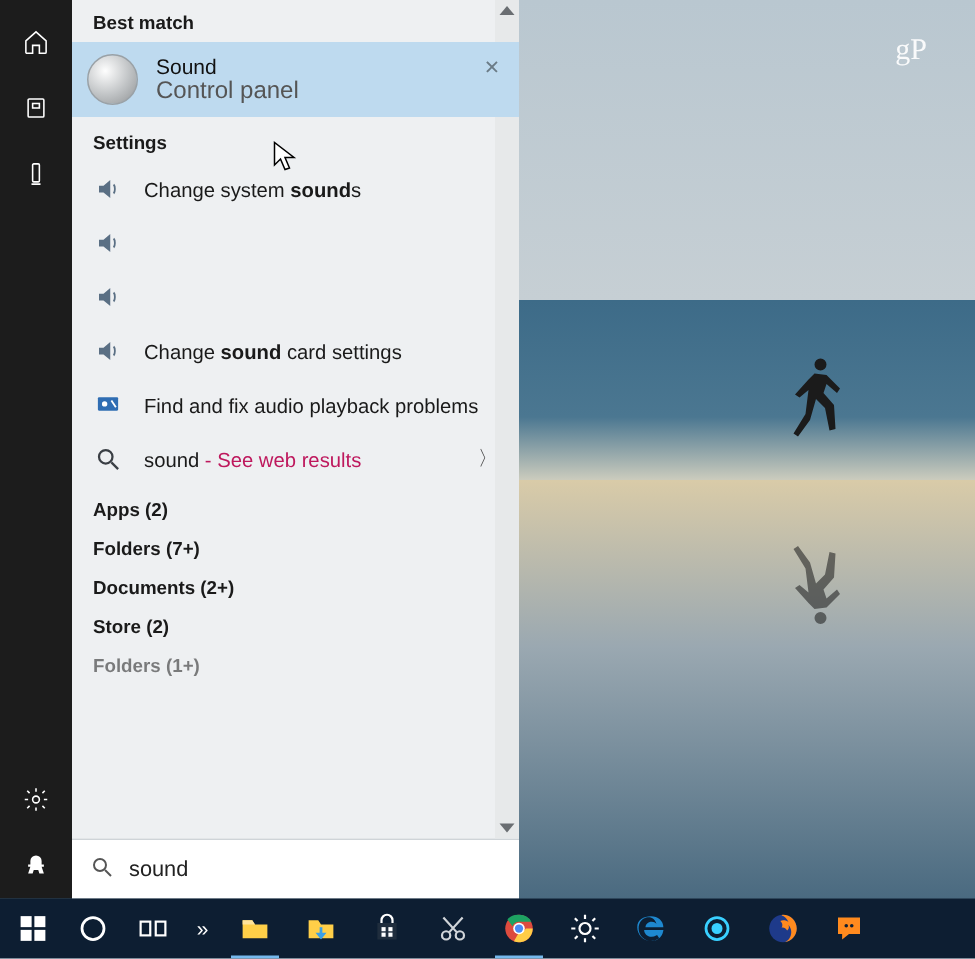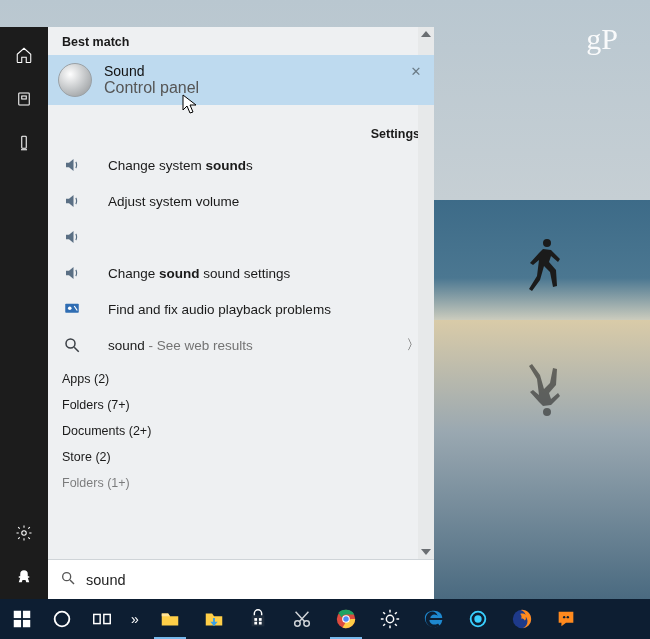--- a/index.html
+++ b/index.html
@@ -30,28 +30,27 @@
     position:absolute; top:235px; left:525px; width:40px; height:70px;
     color:#1b1b1b;
   }
   .runner svg { width:100%; height:100%; }
   .runner.reflection {
     top:350px; transform: scaleY(-1); opacity:.55; filter: blur(.4px);
   }
   .watermark {
     position:absolute; top:22px; right:32px;
     font-family: Georgia, 'Times New Roman', serif;
-    font-size:30px; color:#fff; opacity:.92;
+    font-size:20px; color:#fff; opacity:.92;
   }
 
   
   .start-panel {
-    position:absolute; left:0; top:0; bottom:40px; width:434px;
+    position:absolute; left:0; top:0; bottom:40px; width:346px;
     display:flex;
-    margin-top:27px;
   }
   .rail {
     width:48px;
     background:#1c1c1c;
     display:flex; flex-direction:column; align-items:center;
     padding-top:6px;
   }
   .rail-spacer { flex:1; }
   .rail-item {
     width:48px; height:44px;
@@ -66,21 +65,21 @@
     position:relative;
   }
   .scroll-area {
     flex:1; overflow:hidden; position:relative;
     padding-bottom:4px;
   }
   .section-header {
     font-size:12.5px; font-weight:600; color:#1a1a1a;
     padding:8px 14px 6px;
   }
-  .section-header.tight { padding-top:22px;text-align:right; }
+  .section-header.tight { padding-top:10px; }
 
   .best-match {
     display:flex; align-items:center; gap:12px;
     background:#bedaef;
     padding:8px 10px 8px 10px;
     position:relative;
   }
   .best-match .bm-icon {
     width:34px; height:34px; border-radius:50%;
     background: radial-gradient(circle at 35% 32%, #fefefe, #bfc2c4 55%, #8f9294);
@@ -89,35 +88,35 @@
   }
   .bm-text .title { font-size:14px; font-weight:400; color:#111; }
   .bm-text .subtitle { font-size:16px; color:#555; }
   .bm-close {
     position:absolute; right:8px; top:6px; color:#6b7b86;
     width:20px; height:20px; display:flex; align-items:center; justify-content:center;
     font-size:13px; cursor:pointer;
   }
 
   .item {
-    display:flex; align-items:center; gap:26px;
+    display:flex; align-items:center; gap:14px;
     padding:8px 14px;
     cursor:pointer;
     font-size:13.5px;
     color:#1a1a1a;
   }
   .item .ico { width:20px; height:20px; flex-shrink:0;
                display:flex; align-items:center; justify-content:center; }
   .item .ico svg { width:18px; height:18px; }
   .item .label b { font-weight:600; }
   .item .trail { margin-left:auto; color:#4a4a4a; }
-  .item .muted { color:#737373; }
+  .item .muted { color:#be185d; }
 
   .category {
-    font-size:12.5px; font-weight:400; color:#1a1a1a;
+    font-size:12.5px; font-weight:700; color:#1a1a1a;
     padding:9px 14px 3px;
     cursor:pointer;
   }
 
   
   .scrollbar {
     position:absolute; top:0; right:0; bottom:0; width:16px;
     background:#e7e9ea;
   }
   .scrollbar::before, .scrollbar::after {
@@ -245,38 +244,37 @@
         </span>
         <span class="label"><span>Change system </span><b>sound</b><span>s</span></span>
       </div>
       <div class="item">
         <span class="ico">
           <svg viewBox="0 0 24 24" fill="#5a6f84">
               <path d="M4 9v6h4l6 5V4L8 9H4z"></path>
               <path d="M17 8c1.5 1.5 1.5 6.5 0 8" stroke="#5a6f84" fill="none" stroke-width="1.6"></path>
             </svg>
         </span>
-        <span class="label"><span>Adjust system volume</span></span>
       </div>
       <div class="item">
         <span class="ico">
           <svg viewBox="0 0 24 24" fill="#5a6f84">
               <path d="M4 9v6h4l6 5V4L8 9H4z"></path>
               <path d="M17 8c1.5 1.5 1.5 6.5 0 8" stroke="#5a6f84" fill="none" stroke-width="1.6"></path>
             </svg>
         </span>
       </div>
       <div class="item">
         <span class="ico">
           <svg viewBox="0 0 24 24" fill="#5a6f84">
               <path d="M4 9v6h4l6 5V4L8 9H4z"></path>
               <path d="M17 8c1.5 1.5 1.5 6.5 0 8" stroke="#5a6f84" fill="none" stroke-width="1.6"></path>
             </svg>
         </span>
-        <span class="label"><span>Change </span><b>sound</b><span> sound settings</span></span>
+        <span class="label"><span>Change </span><b>sound</b><span> card settings</span></span>
       </div>
       <div class="item">
         <span class="ico">
           <svg viewBox="0 0 24 24">
               <rect x="3" y="5" width="18" height="12" rx="1" fill="#2f6db3"></rect>
               <circle cx="9" cy="11" r="2.4" fill="#fff"></circle>
               <path d="M15 8l4 6" stroke="#fff" stroke-width="1.6"></path>
             </svg>
         </span>
         <span class="label"><span>Find and fix audio playback problems</span></span>

